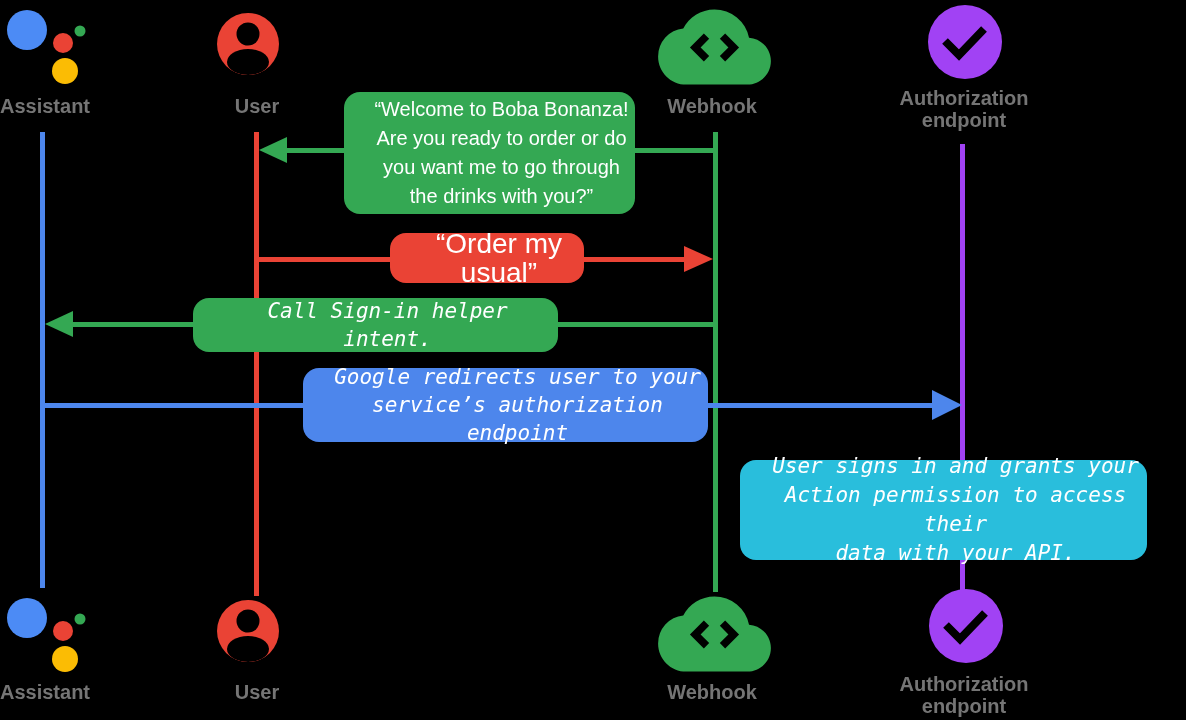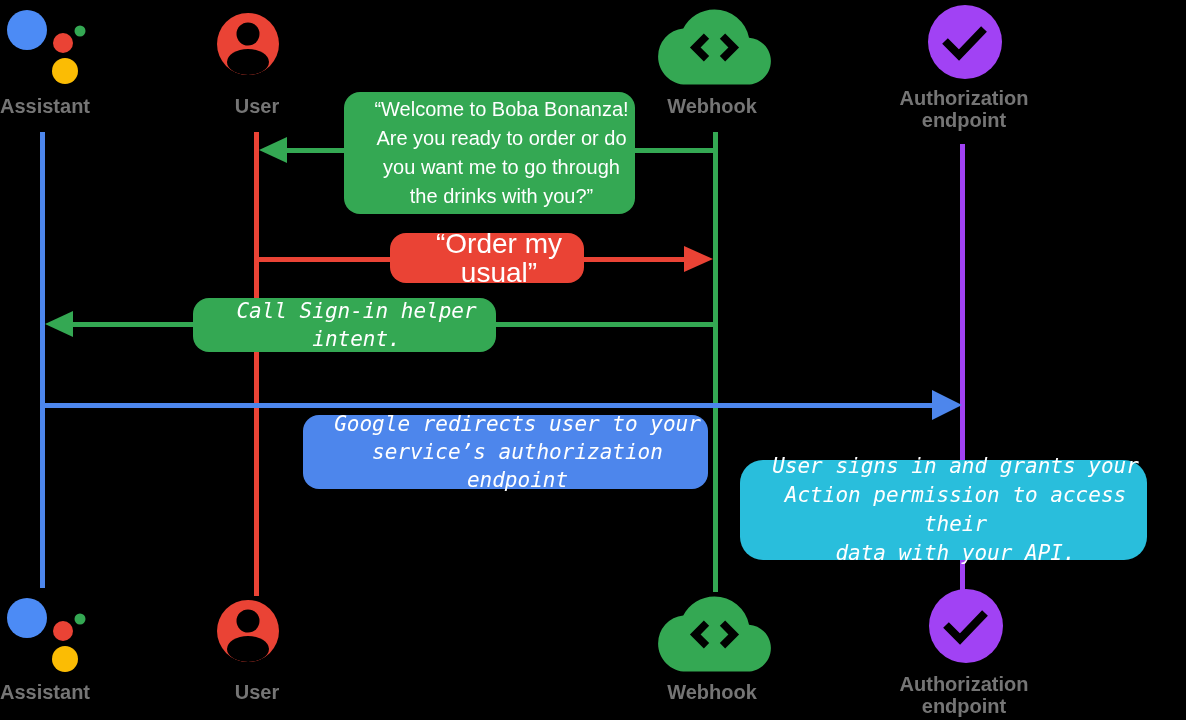--- a/index.html
+++ b/index.html
@@ -22,23 +22,23 @@
   #ah2{left:684px;top:246px;border-top:13px solid transparent;border-bottom:13px solid transparent;border-left:29px solid #EA4335;}
   #ah3{left:45px;top:311px;border-top:13px solid transparent;border-bottom:13px solid transparent;border-right:28px solid #34A853;}
   #ah4{left:932px;top:390px;border-top:15px solid transparent;border-bottom:15px solid transparent;border-left:30px solid #4D86EC;}
 
   .bubble{position:absolute;border-radius:16px;color:#fff;display:flex;align-items:center;
           justify-content:center;text-align:center;white-space:pre-line;box-sizing:border-box;padding-left:24px;}
   .speech{font-size:20px;line-height:29px;}
   .code{font-family:"DejaVu Sans Mono",monospace;font-style:italic;font-size:21px;line-height:28px;}
   #bx1{left:344px;top:92px;width:291px;height:122px;background:#34A853;}
   #bx2{left:390px;top:233px;width:194px;height:50px;background:#EA4335;font-size:28px;}
-  #bx3{left:193px;top:298px;width:303px;height:54px;background:#34A853;}
-  #bx4{left:303px;top:368px;width:405px;height:74px;background:#4D86EC;margin-top:47px;}
-  #bx5{left:740px;top:460px;width:407px;height:100px;background:#29BEDC;line-height:29px;border-radius:23px;}
+  #bx3{left:193px;top:298px;width:365px;height:54px;background:#34A853;}
+  #bx4{left:303px;top:368px;width:405px;height:74px;background:#4D86EC;}
+  #bx5{left:740px;top:460px;width:407px;height:100px;background:#29BEDC;line-height:29px;}
 
   .actor-label{position:absolute;width:220px;transform:translateX(-50%);text-align:center;
                color:#757575;font-weight:bold;font-size:20px;line-height:22px;white-space:pre-line;}
   #la-assistant{left:45px;top:95px;}
   #la-user{left:257px;top:95px;}
   #la-webhook{left:712px;top:95px;}
   #la-auth{left:964px;top:87px;}
   #lb-assistant{left:45px;top:681px;}
   #lb-user{left:257px;top:681px;}
   #lb-webhook{left:712px;top:681px;}

